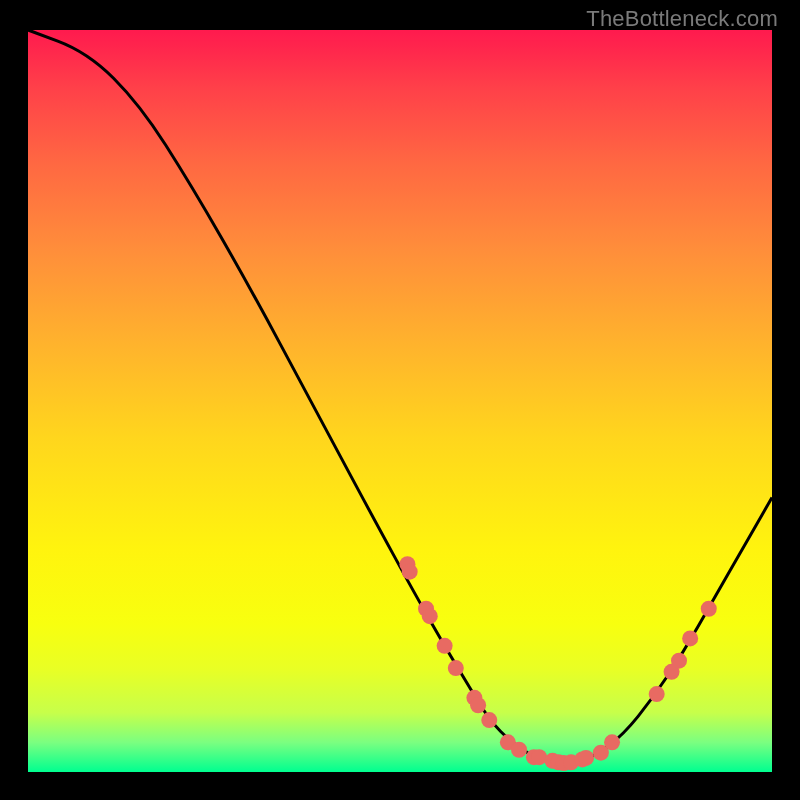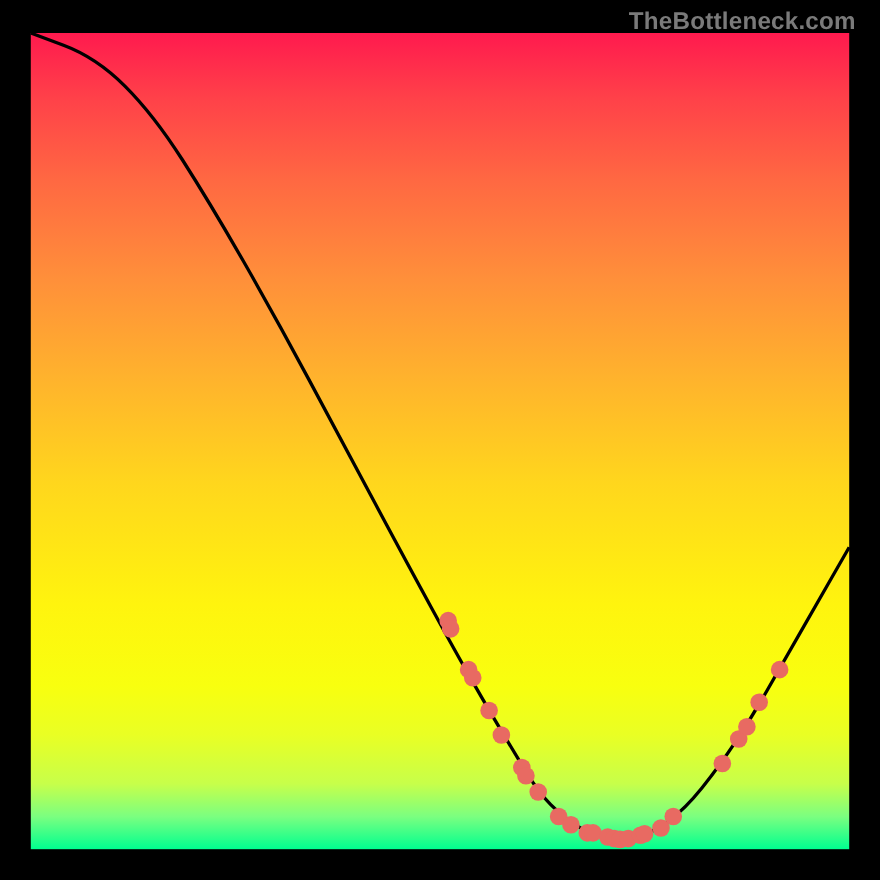--- a/index.html
+++ b/index.html
@@ -16,21 +16,21 @@
     width: 800px;
     height: 800px;
     background: #000;
   }
   .attribution {
     position: absolute;
     top: 6px;
     right: 22px;
     color: #7a7a7a;
     font-size: 22px;
-    font-weight: bold;
+    font-weight: normal;
     letter-spacing: 0.2px;
   }
   .plot-area {
     position: absolute;
     left: 28px;
     top: 30px;
     width: 744px;
     height: 742px;
     background: linear-gradient(to bottom,
       #ff1a4e 0%,

